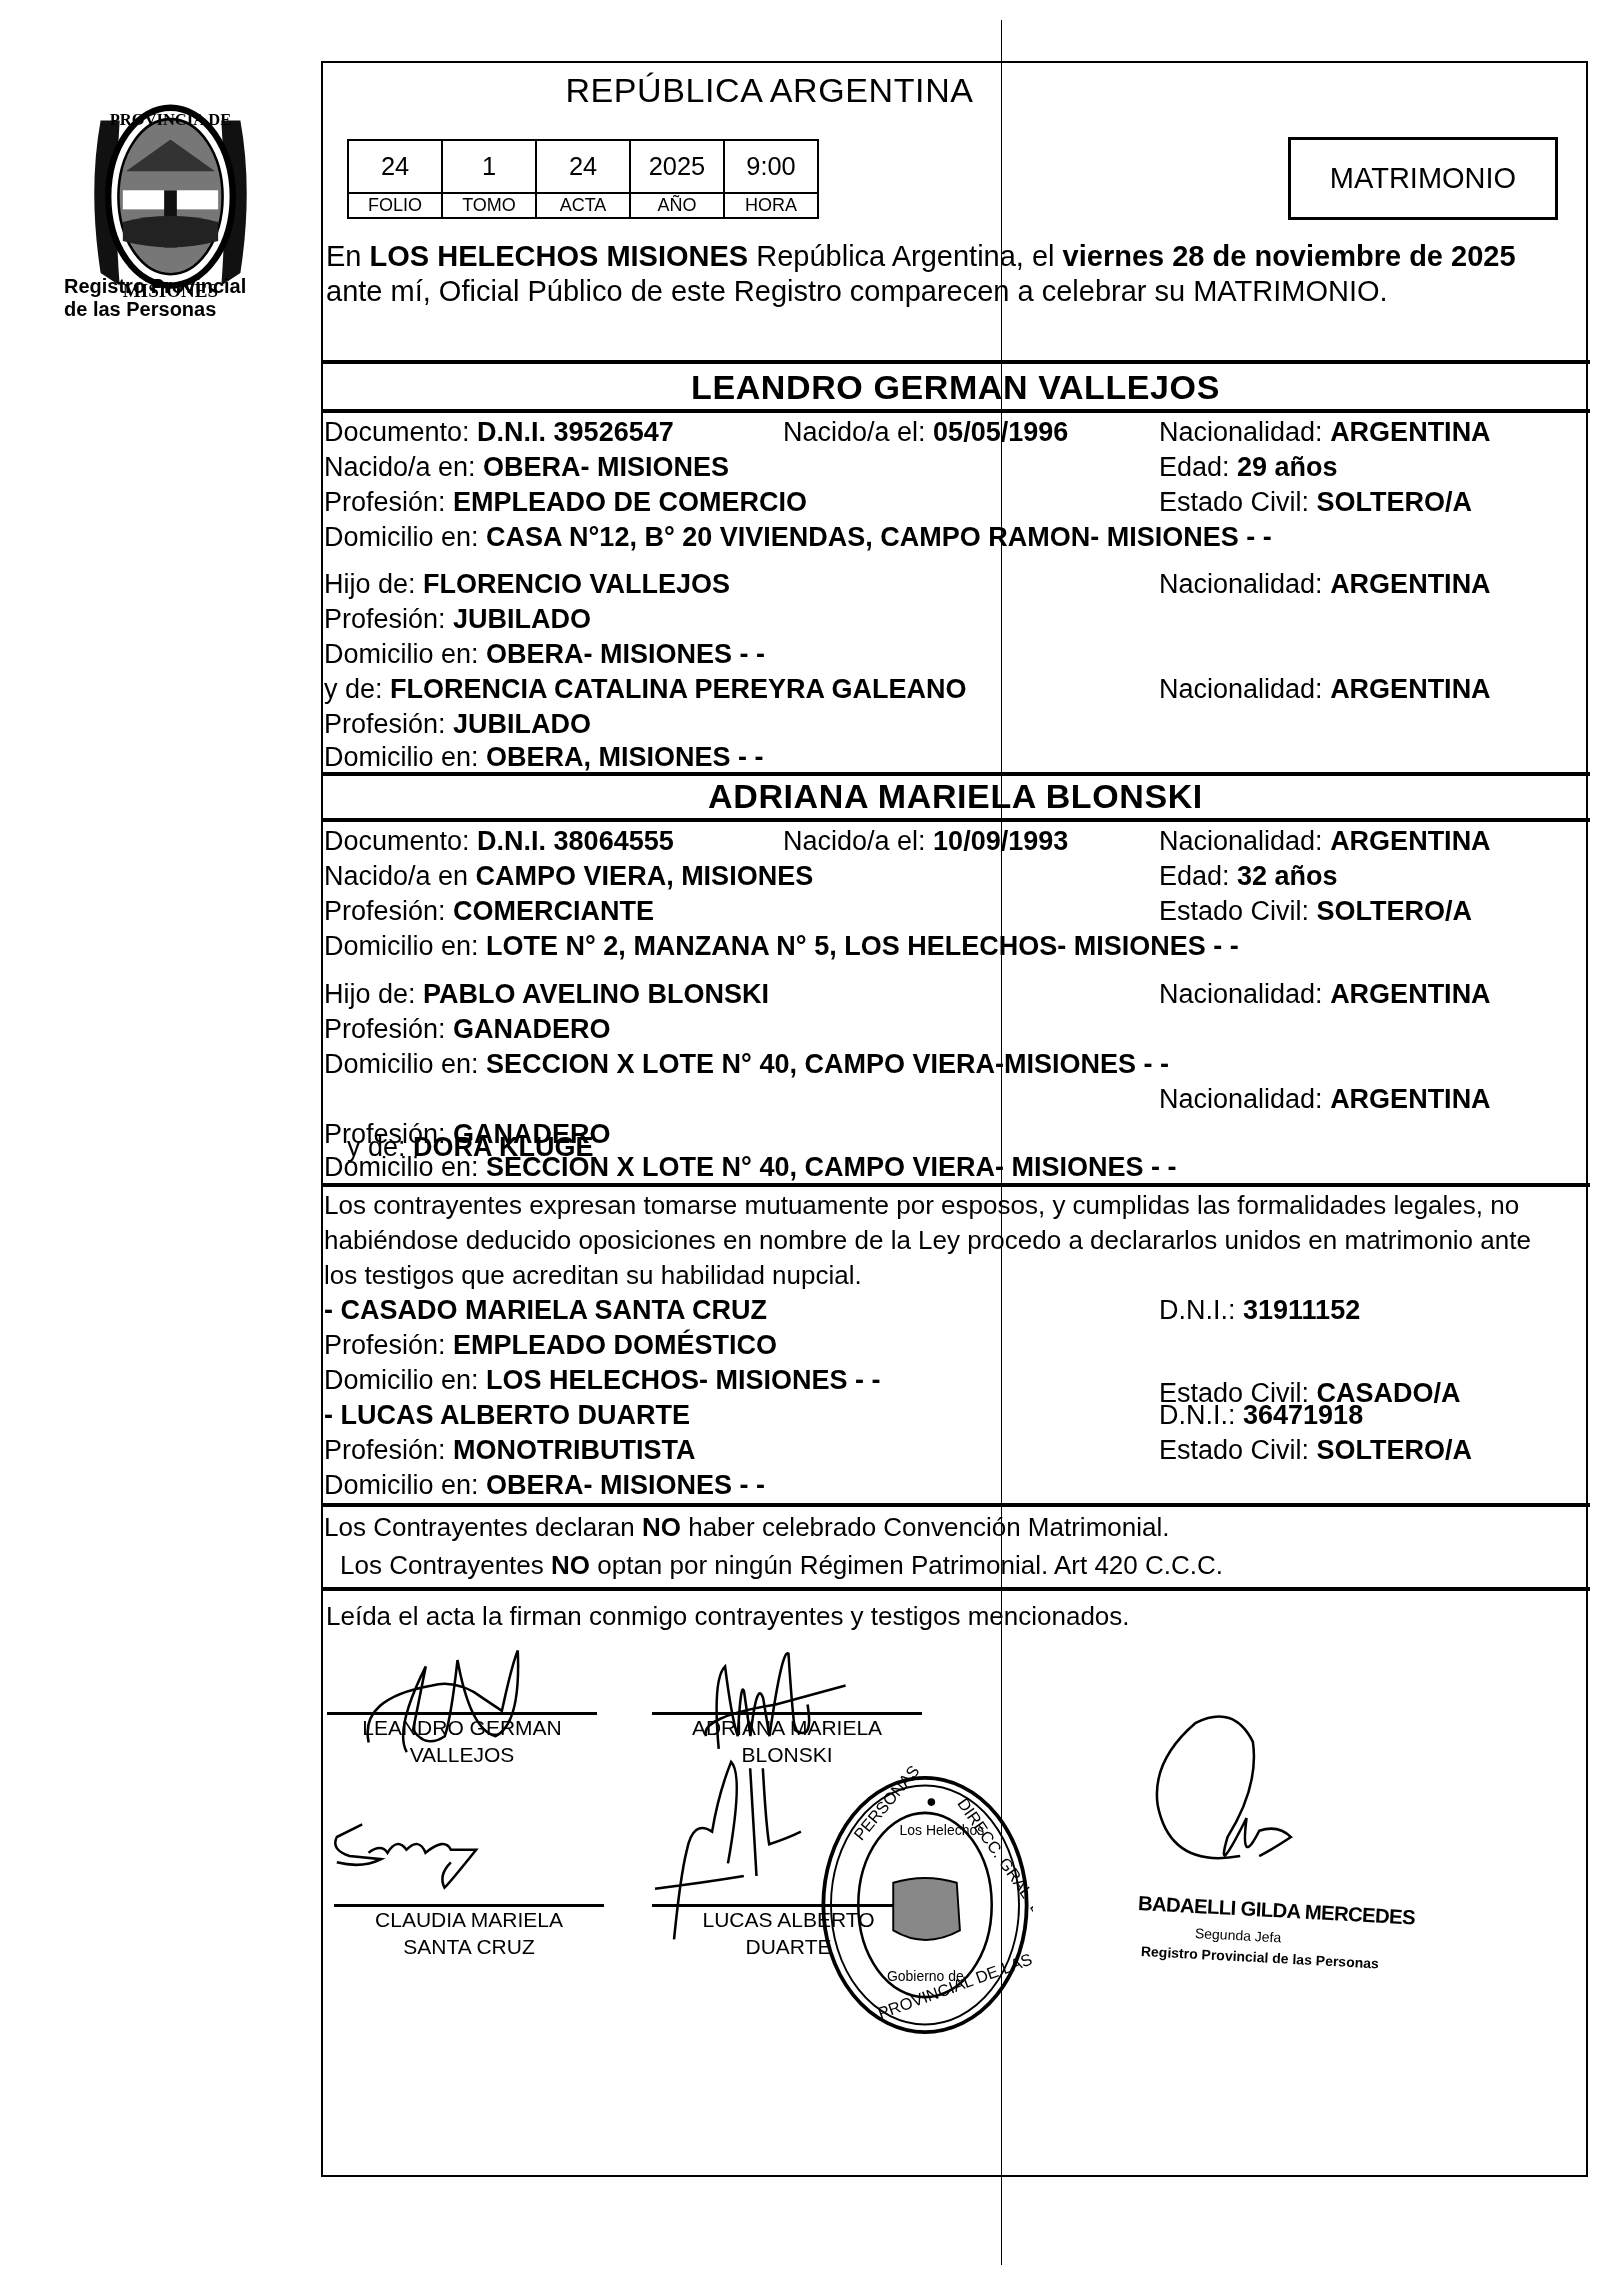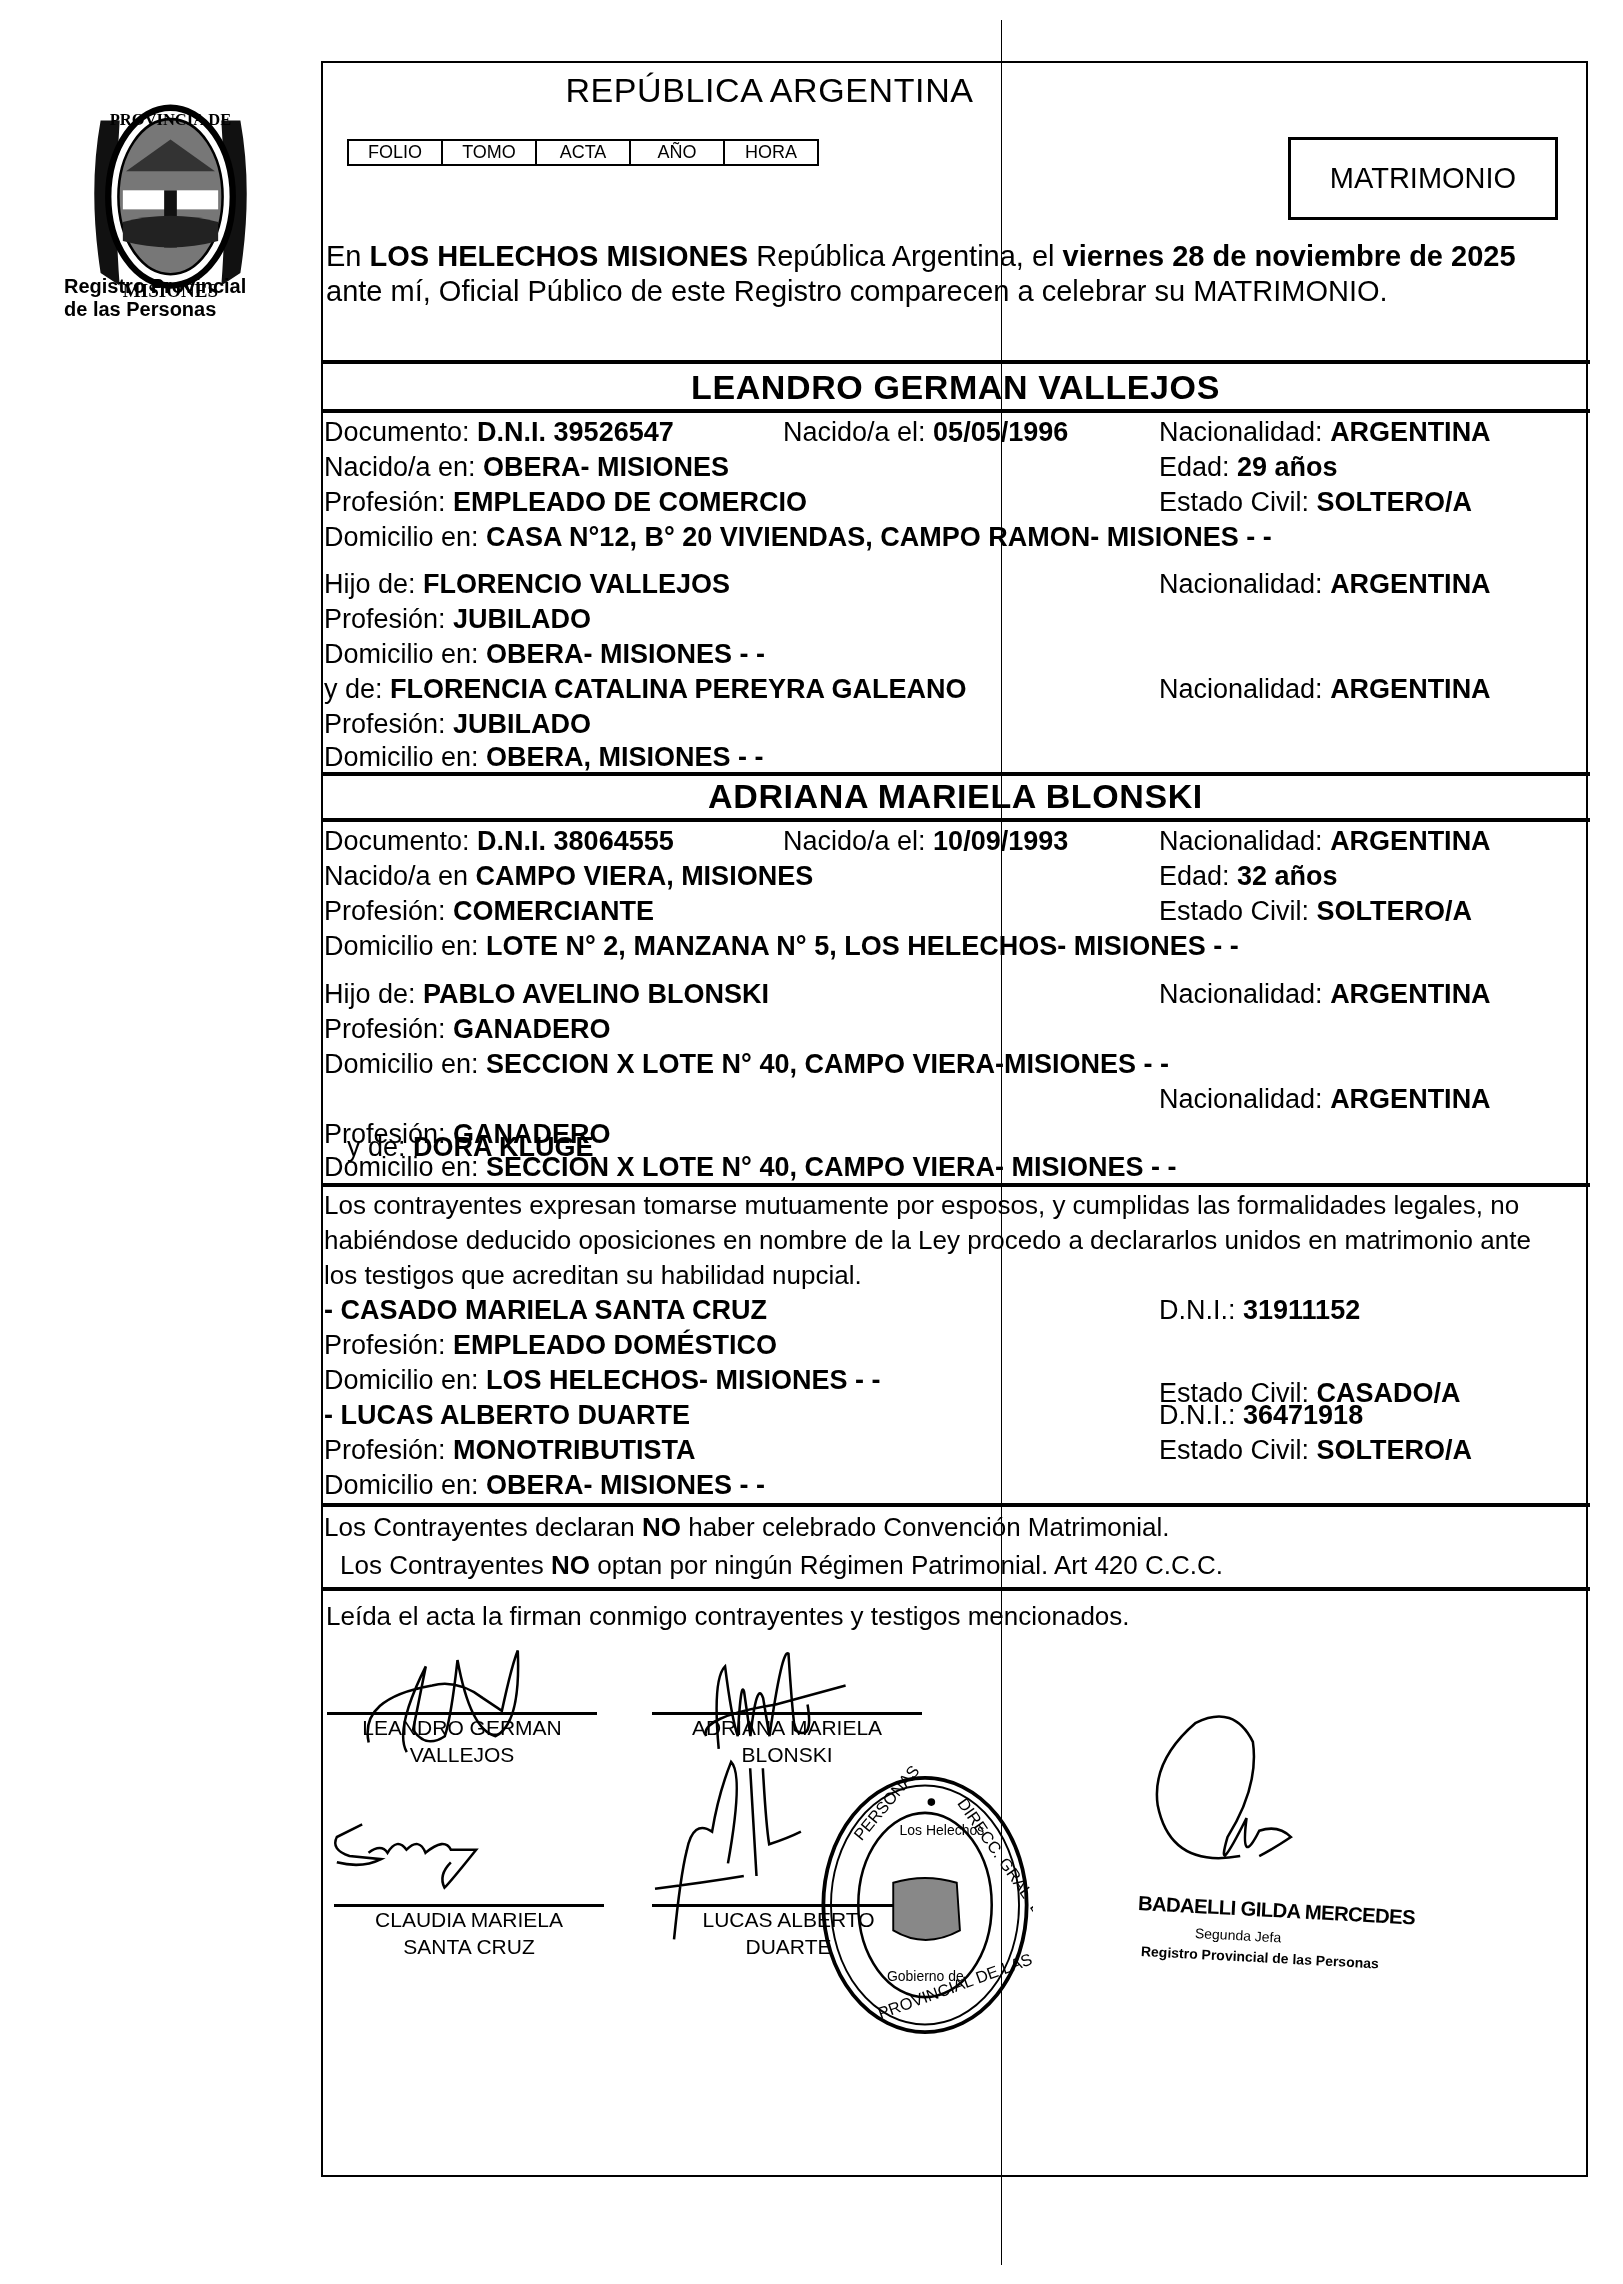--- a/index.html
+++ b/index.html
@@ -54,20 +54,27 @@
   <div>Registro Provincial</div>
   <div>de las Personas</div>
 </div>
 
 <div class="form"></div>
 
 <div class="title">REPÚBLICA ARGENTINA</div>
 
 <table class="folio">
   <tbody>
+      <tr class="vals">
+    <td>24</td>
+    <td>1</td>
+    <td>24</td>
+    <td>2025</td>
+    <td>9:00</td>
+  </tr>
   <tr class="labs">
     <td>FOLIO</td>
     <td>TOMO</td>
     <td>ACTA</td>
     <td>AÑO</td>
     <td>HORA</td>
   </tr>
 </tbody>
   </table>
 

